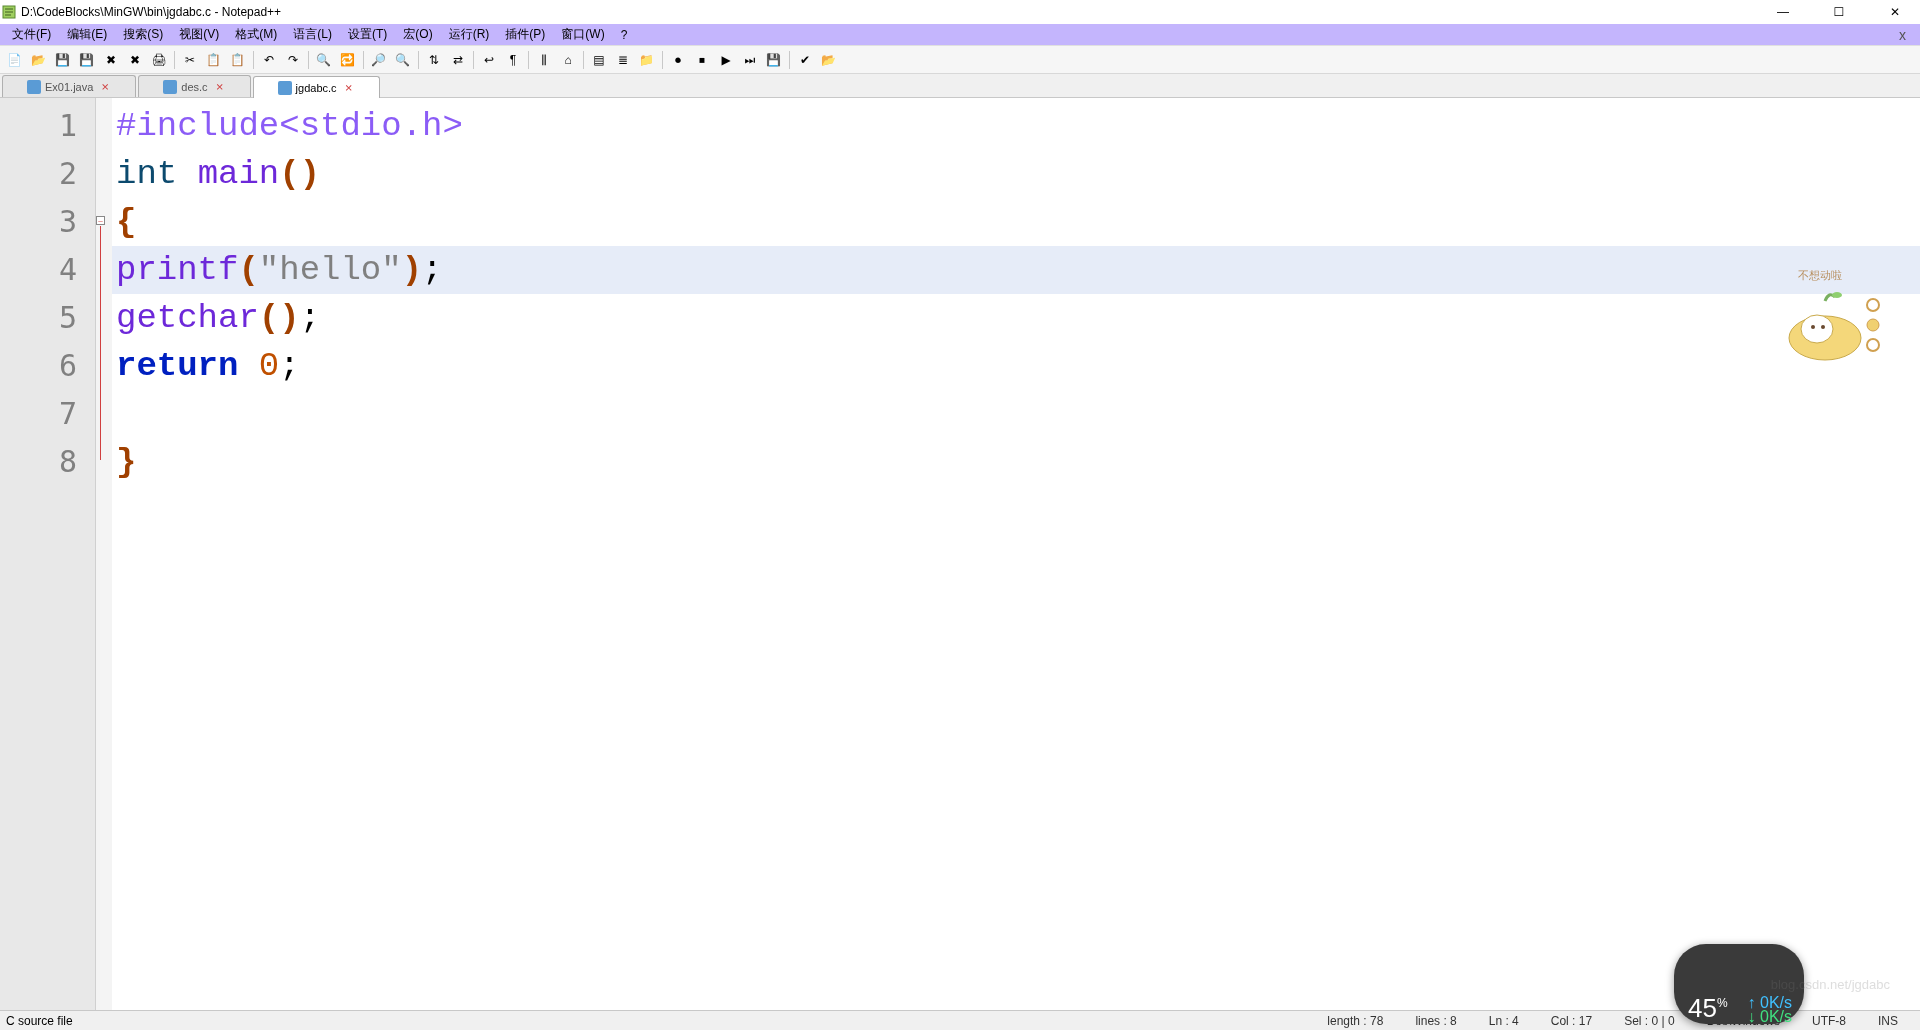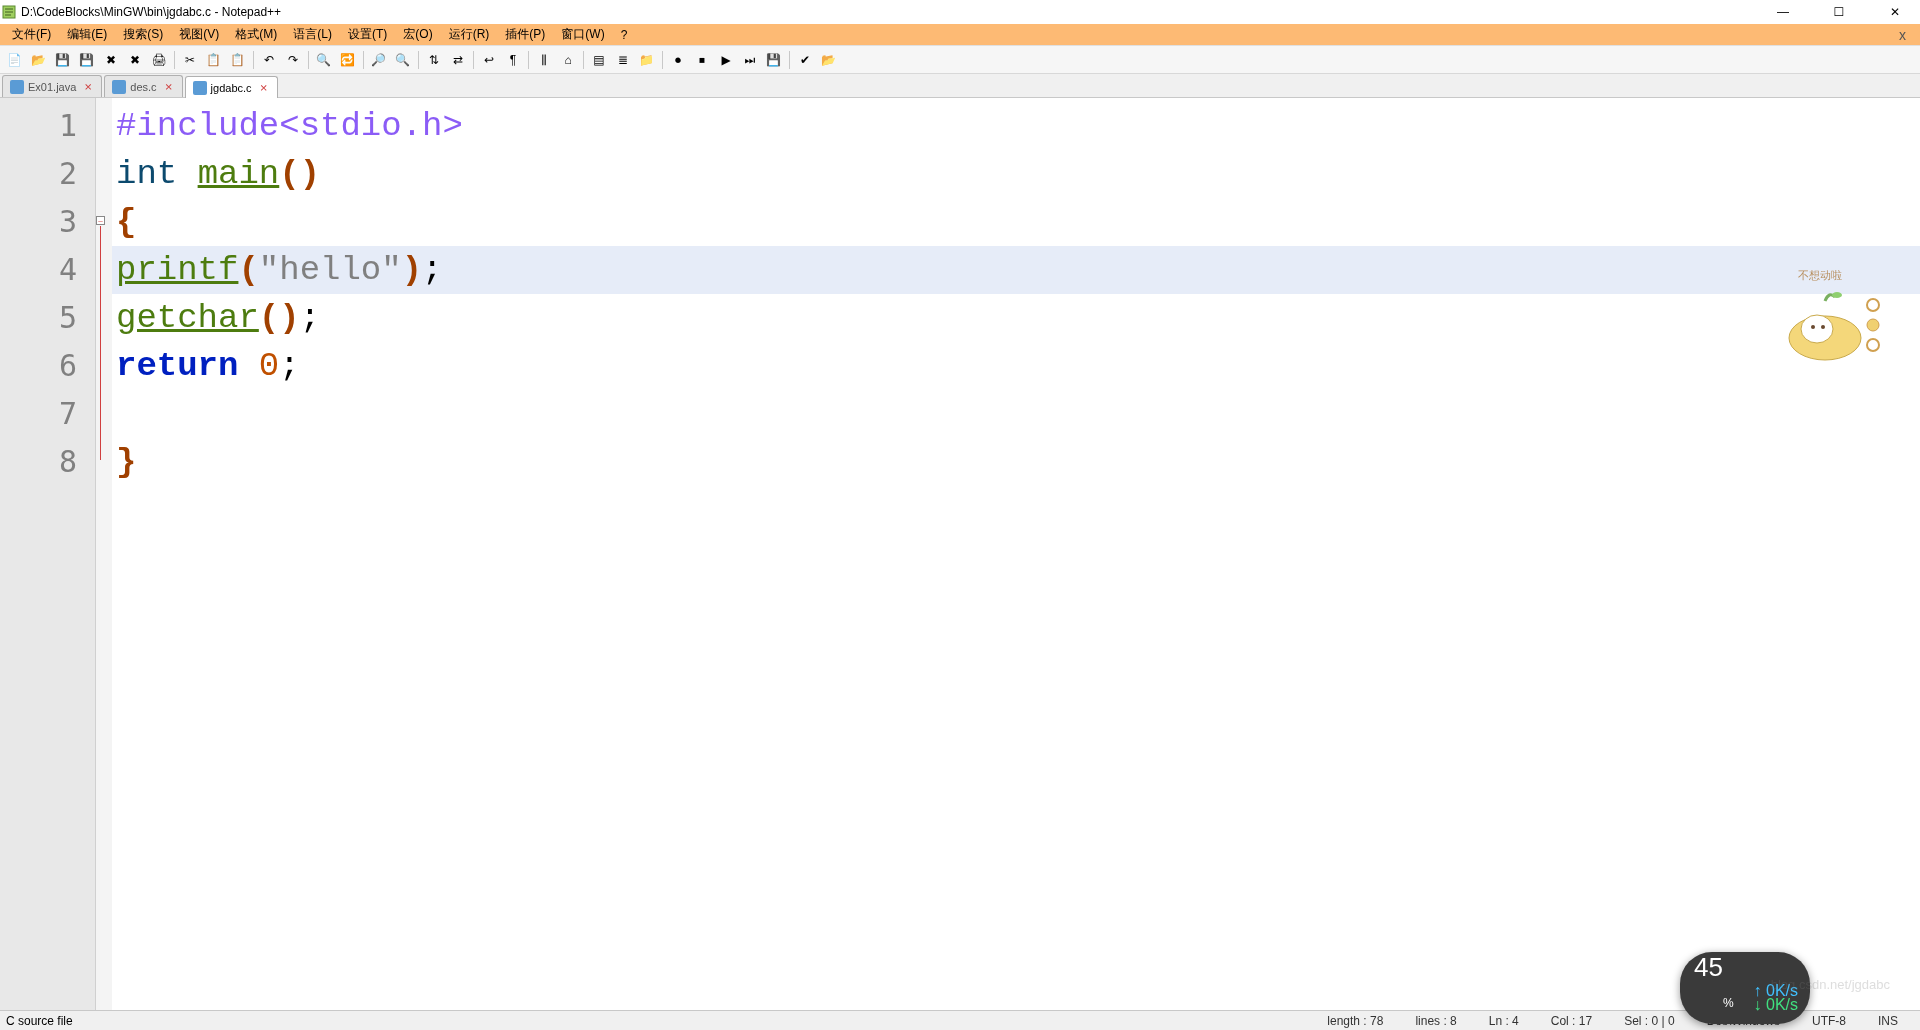--- a/index.html
+++ b/index.html
@@ -31,21 +31,21 @@
   gap: 24px;
   padding-right: 8px;
 }
 .titlebar-controls span { width: 32px; text-align: center; cursor: default; }
 .menubar {
   height: 22px;
   display: flex;
   align-items: center;
   padding: 0 4px;
   font-size: 12px;
-  background: #fdba74;
+  background: #c4b5fd;
   border-bottom: 1px solid #e0e0e0;
 }
 .menubar .menu-item { padding: 2px 8px; cursor: default; }
 .coupon-x {
   margin-left: auto;
   font-size: 14px;
   padding: 0 10px;
   color: #555;
 }
 .toolbar {
@@ -75,21 +75,21 @@
   background: #f0f0f0;
   display: flex;
   align-items: flex-end;
   padding-left: 2px;
   border-bottom: 1px solid #c8c8c8;
 }
 .tab {
   display: flex;
   align-items: center;
   height: 22px;
-  padding: 0 7px;
+  padding: 0 24px;
   background: #e6e6e6;
   border: 1px solid #b0b0b0;
   border-bottom: none;
   margin-right: 2px;
   font-size: 11px;
   color: #555;
   border-radius: 3px 3px 0 0;
 }
 .tab.active {
   background: #fff;
@@ -165,21 +165,21 @@
 .code .line {
   height: 48px;
   line-height: 48px;
   padding-left: 4px;
   white-space: pre;
 }
 .code .line.current { background: #e6ecf8; }
 .preproc { color: #8b5cf6; }
 .kw-type { color: #0c4a6e; }
 .kw { color: #0020c0; font-weight: bold; text-align: center; }
-.func { color: #4d7c0f; text-decoration: underline; }
+.func { color: #6d28d9; }
 .paren { color: #a04000; font-weight: bold; }
 .str { color: #808080; }
 .num { color: #c05000; }
 .sticker {
   position: absolute;
   right: 40px;
   top: 170px;
   width: 120px;
   text-align: center;
   font-size: 11px;
@@ -200,27 +200,27 @@
   align-items: center;
   font-size: 12px;
   padding: 8px 6px;
 }
 .statusbar .sb-left { flex: 0 0 auto; }
 .statusbar .sb-spacer { flex: 1; }
 .statusbar .sb-field { padding: 0 16px; color: #333; }
 
 .float-widget {
   position: absolute;
-  right: 110px;
+  right: 116px;
   bottom: 6px;
-  width: 130px; height: 72px;
+  width: 130px; height: 80px;
   background: #3a3a3a;
   border-radius: 32px;
   display: flex;
-  align-items: flex-start;
+  align-items: flex-end;
   color: #fff;
   font-size: 11px;
   box-shadow: 0 2px 8px rgba(0,0,0,.4);
 }
 .float-widget .big {
   font-size: 26px;
   padding-left: 14px;
 }
 .float-widget .sm { font-size: 12px; align-self: flex-end; margin-bottom: 14px; }
 .float-widget .rates {

